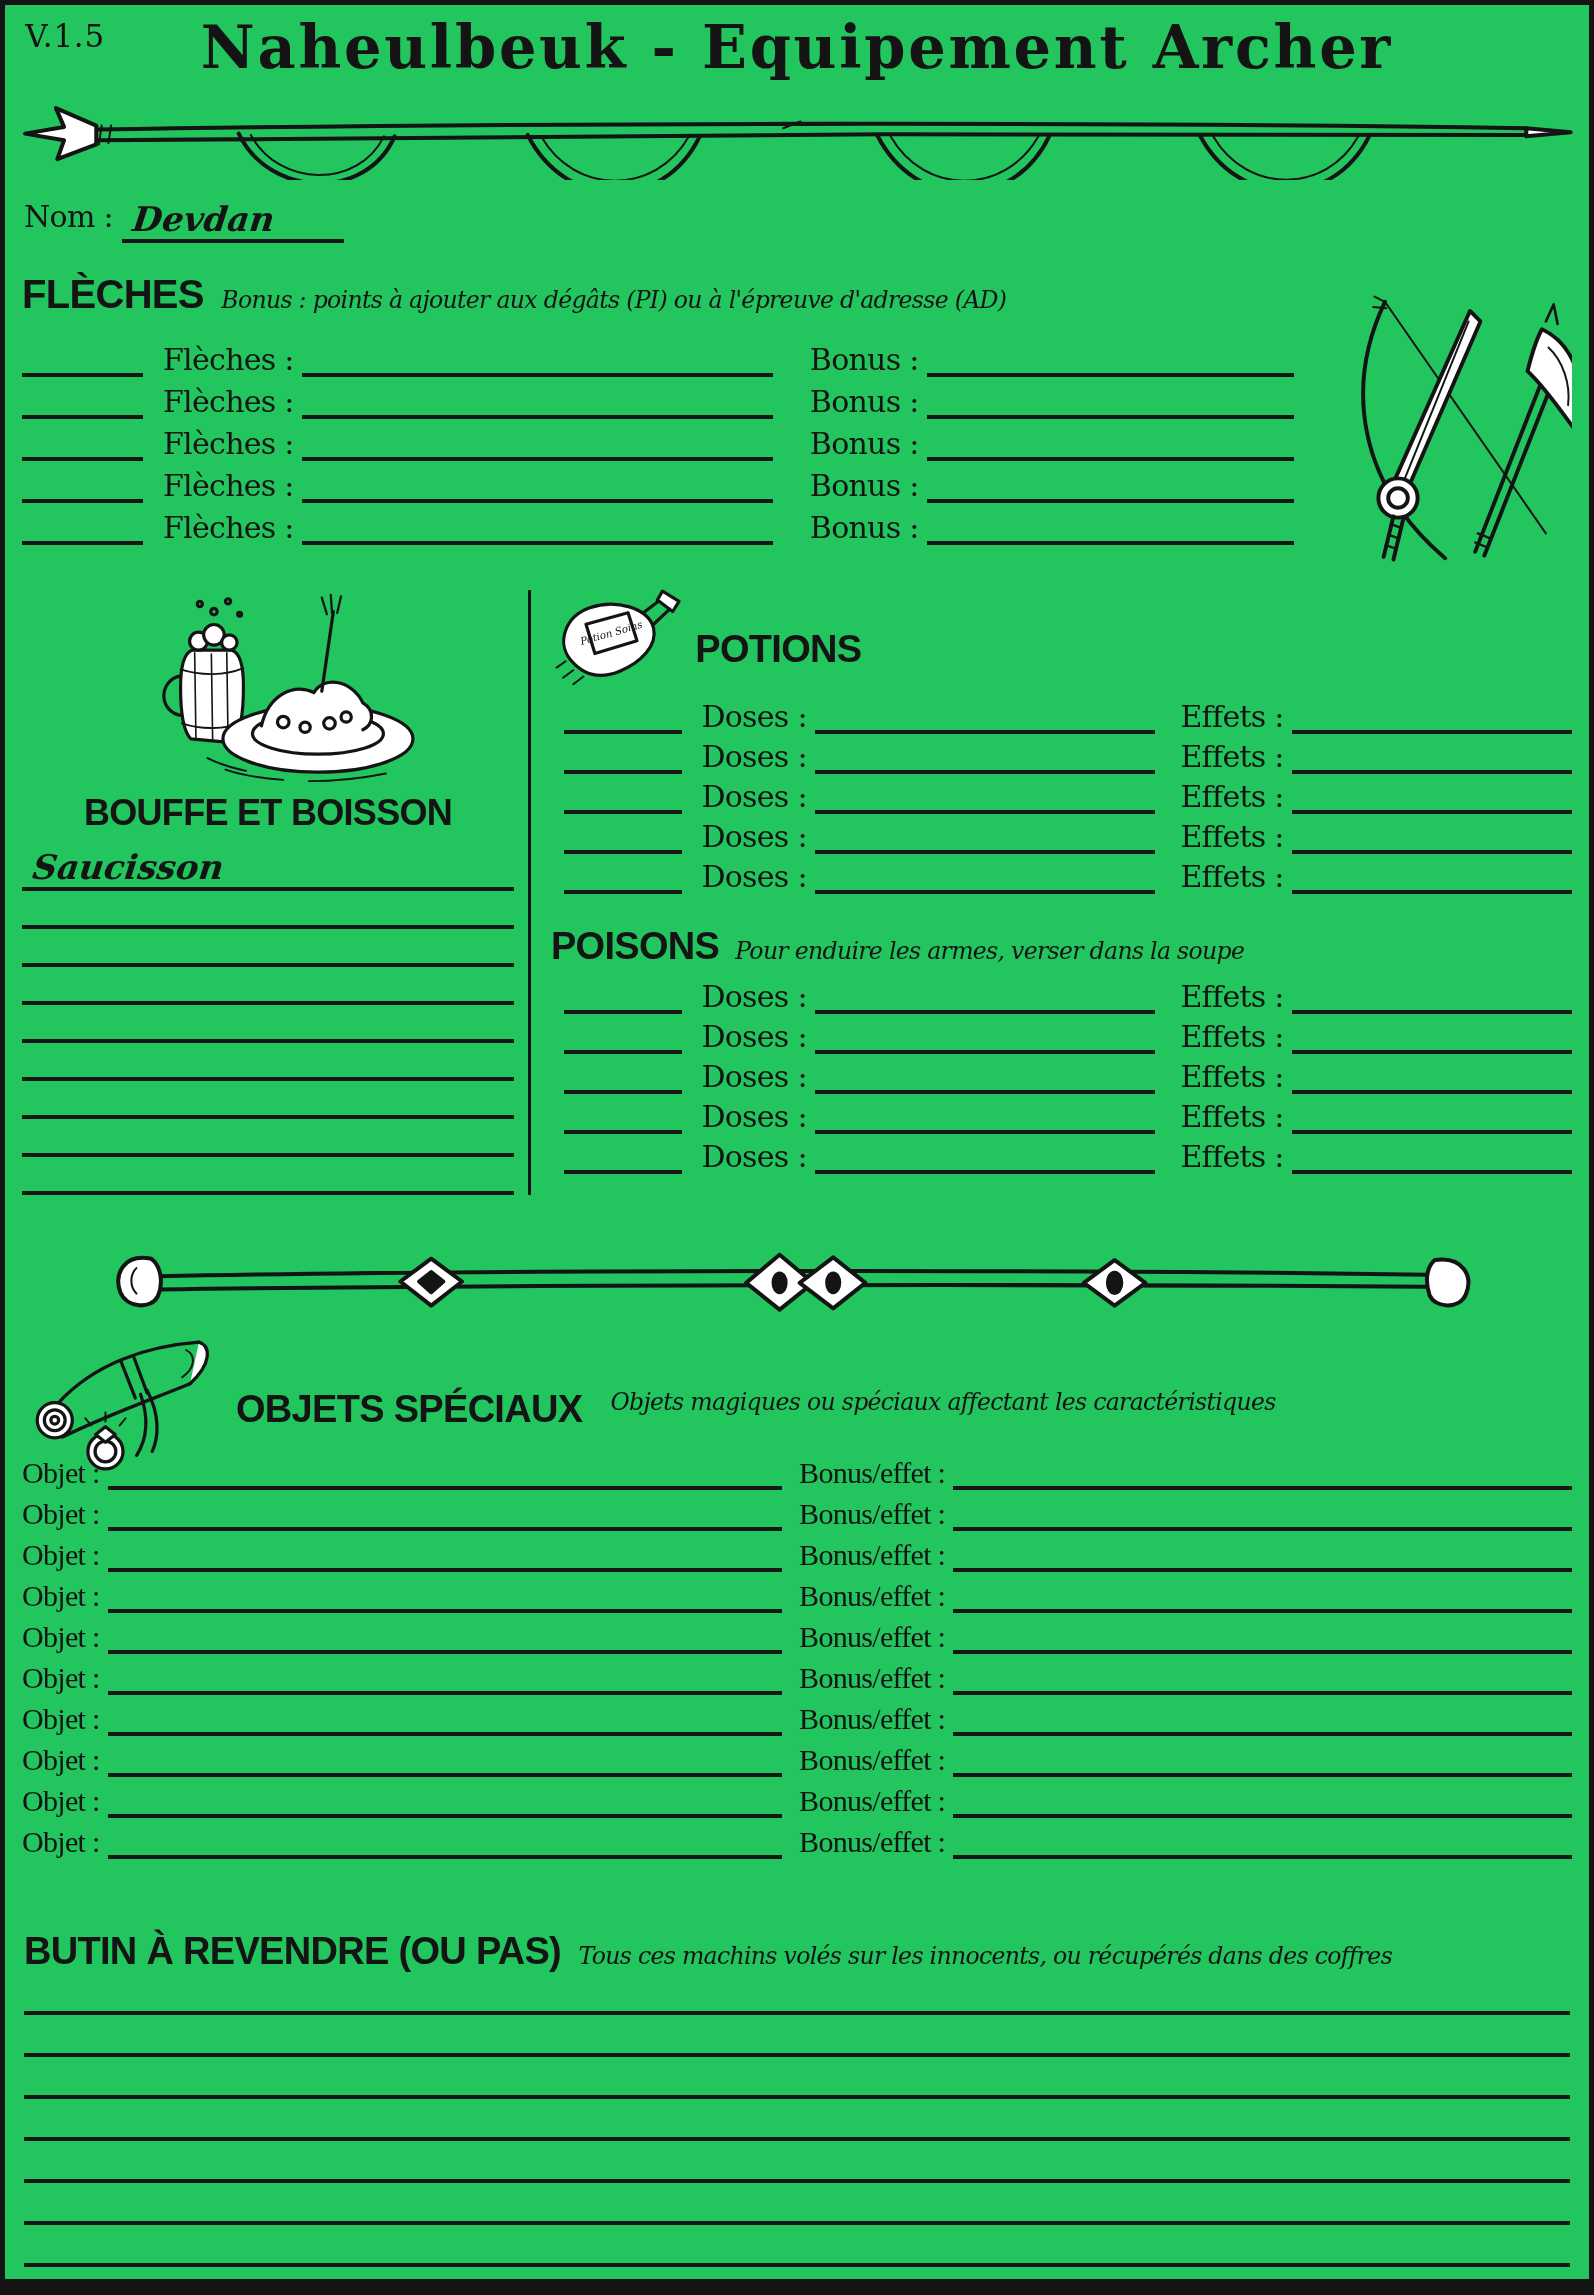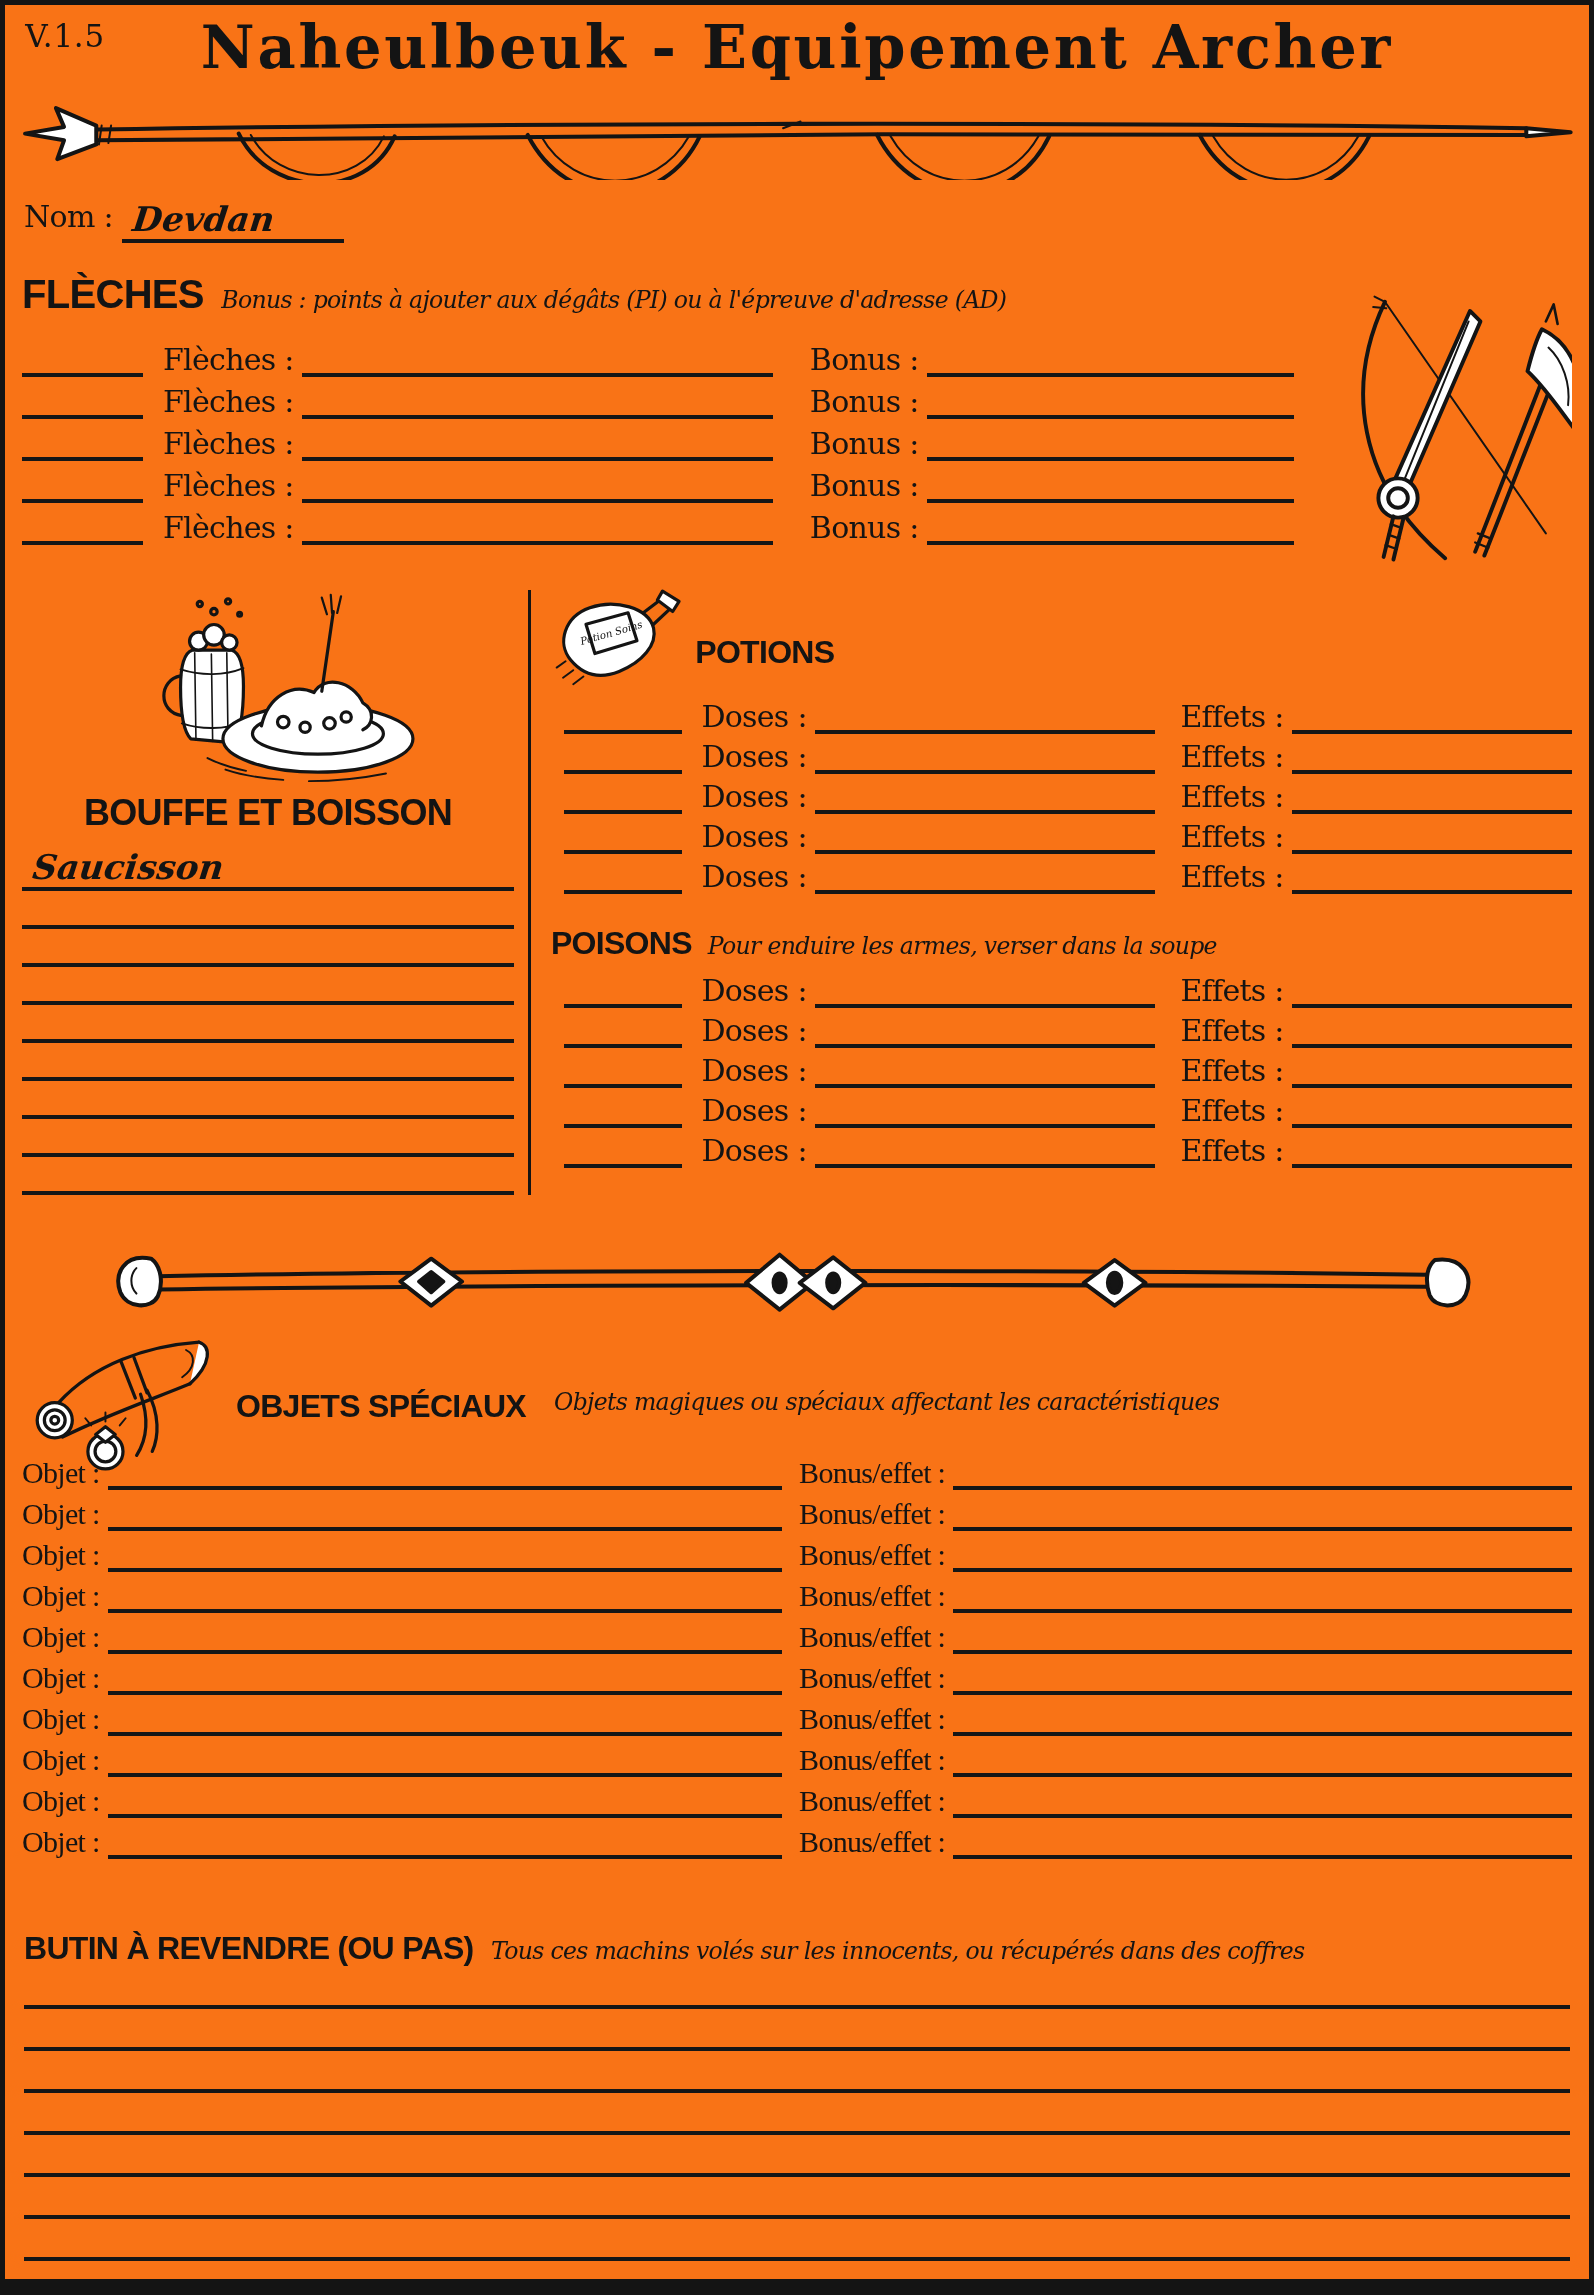--- a/index.html
+++ b/index.html
@@ -1,28 +1,28 @@
 <!DOCTYPE html>
 <html style="font-size:10.8px"><head>
 <meta charset="utf-8">
 <style>
   * { margin:0; padding:0; box-sizing:border-box; }
   html,body { background:#ffffff; }
   .page {
     position:relative; width:1594px; height:2295px;
-    background:#f97316; color:#141414;
+    background:#22c55e; color:#141414;
     border:5.4px solid #141414; overflow:hidden;
     font-family:"DejaVu Serif", serif;
   }
   
   .header { position:absolute; top:5.4px; left:13.5px; right:13.5px; height:84px; }
   .version { position:absolute; left:6.7px; top:8px; font-size:31px; letter-spacing:0.7px; }
   .title { text-align:center; font-size:59px; font-weight:bold; letter-spacing:2.7px; padding-top:2.7px; white-space:nowrap; }
   
-  .poster { font-family:"Liberation Sans", sans-serif; font-weight:bold; font-size:32px; letter-spacing:-0.7px; white-space:nowrap; }
+  .poster { font-family:"Liberation Sans", sans-serif; font-weight:bold; font-size:38px; letter-spacing:-0.7px; white-space:nowrap; }
   .label { font-size:30px; letter-spacing:-0.7px; white-space:nowrap; }
   .subtitle { font-size:23.6px; font-style:italic; letter-spacing:-0.7px; white-space:nowrap; }
   .handwrite { font-style:italic; font-weight:bold; font-size:34px; display:inline-block; transform:skewX(-7deg); }
   .write-line { display:inline-flex; align-items:flex-end; border-bottom:4px solid #161616; padding:0 0 0 10.8px; min-height:40px; }
   .blank-line { border-bottom:4px solid #161616; height:38px; display:flex; align-items:flex-end; padding-left:6.7px; }
   svg { display:block; }
   .ink { stroke:#141414; fill:none; stroke-linecap:round; stroke-linejoin:round; }
   
   .nom-row { position:absolute; top:194px; left:19px; display:flex; align-items:flex-start; }
   .nom-row .label { margin-right:9.4px; }

